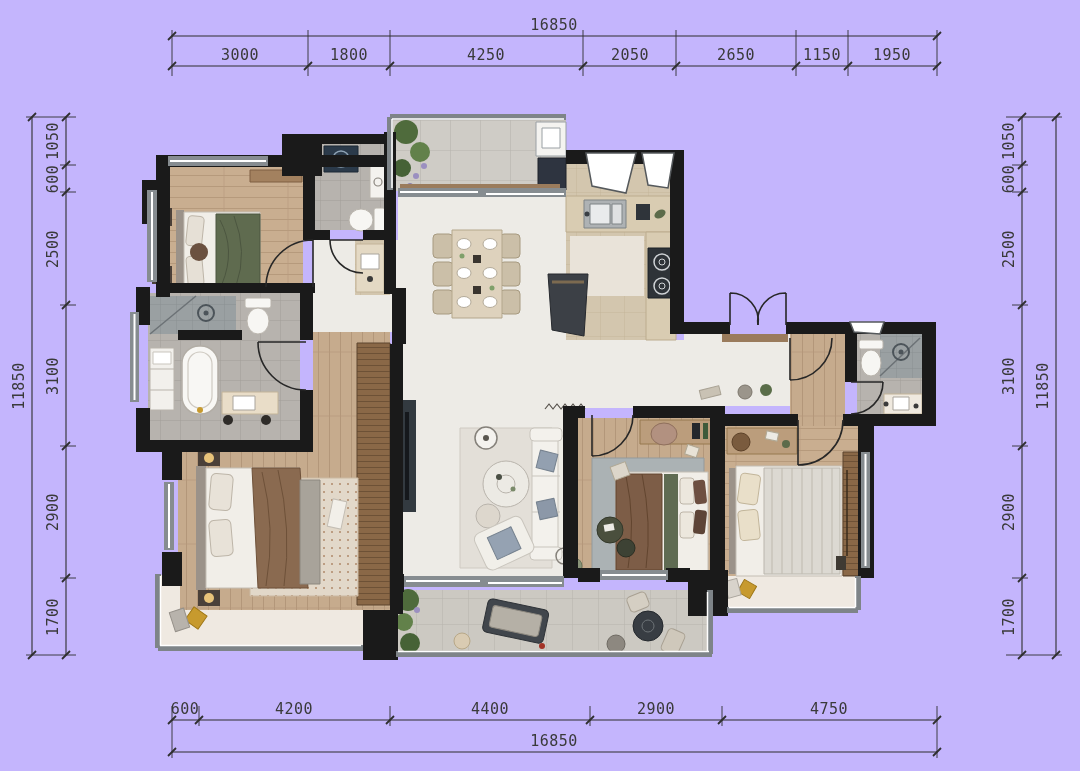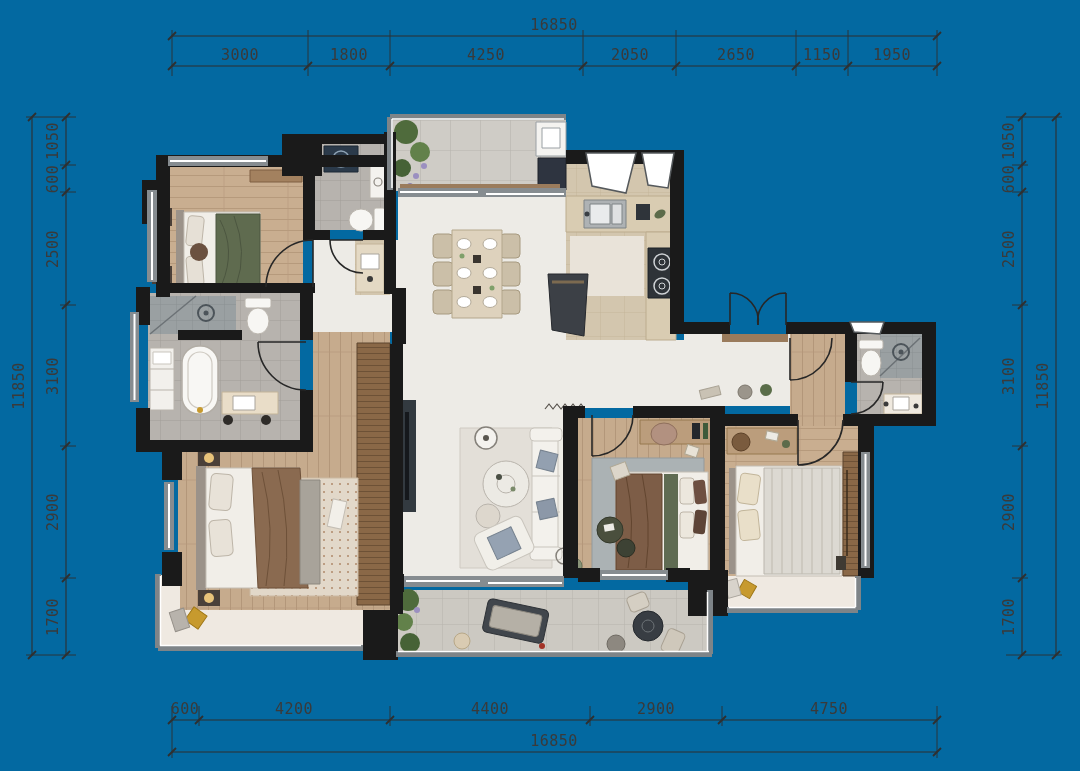--- a/index.html
+++ b/index.html
@@ -1,16 +1,16 @@
 <!DOCTYPE html>
 <html><head>
 <meta charset="utf-8">
 <style>
   html,body{margin:0;padding:0;background:#ffffff;}
-  .page{position:relative;width:1080px;height:771px;background:#0369a1;overflow:hidden;
+  .page{position:relative;width:1080px;height:771px;background:#c4b5fd;overflow:hidden;
         font-family:"DejaVu Sans Mono","Liberation Mono",monospace;}
   svg{display:block;}
   .dim-text{font-family:"DejaVu Sans Mono","Liberation Mono",monospace;
             font-size:15px;fill:#3a3a3a;letter-spacing:0.5px;}
 </style>
 </head>
 <body>
 
 <div class="page">
 <svg width="1080" height="771" viewBox="0 0 1080 771">

